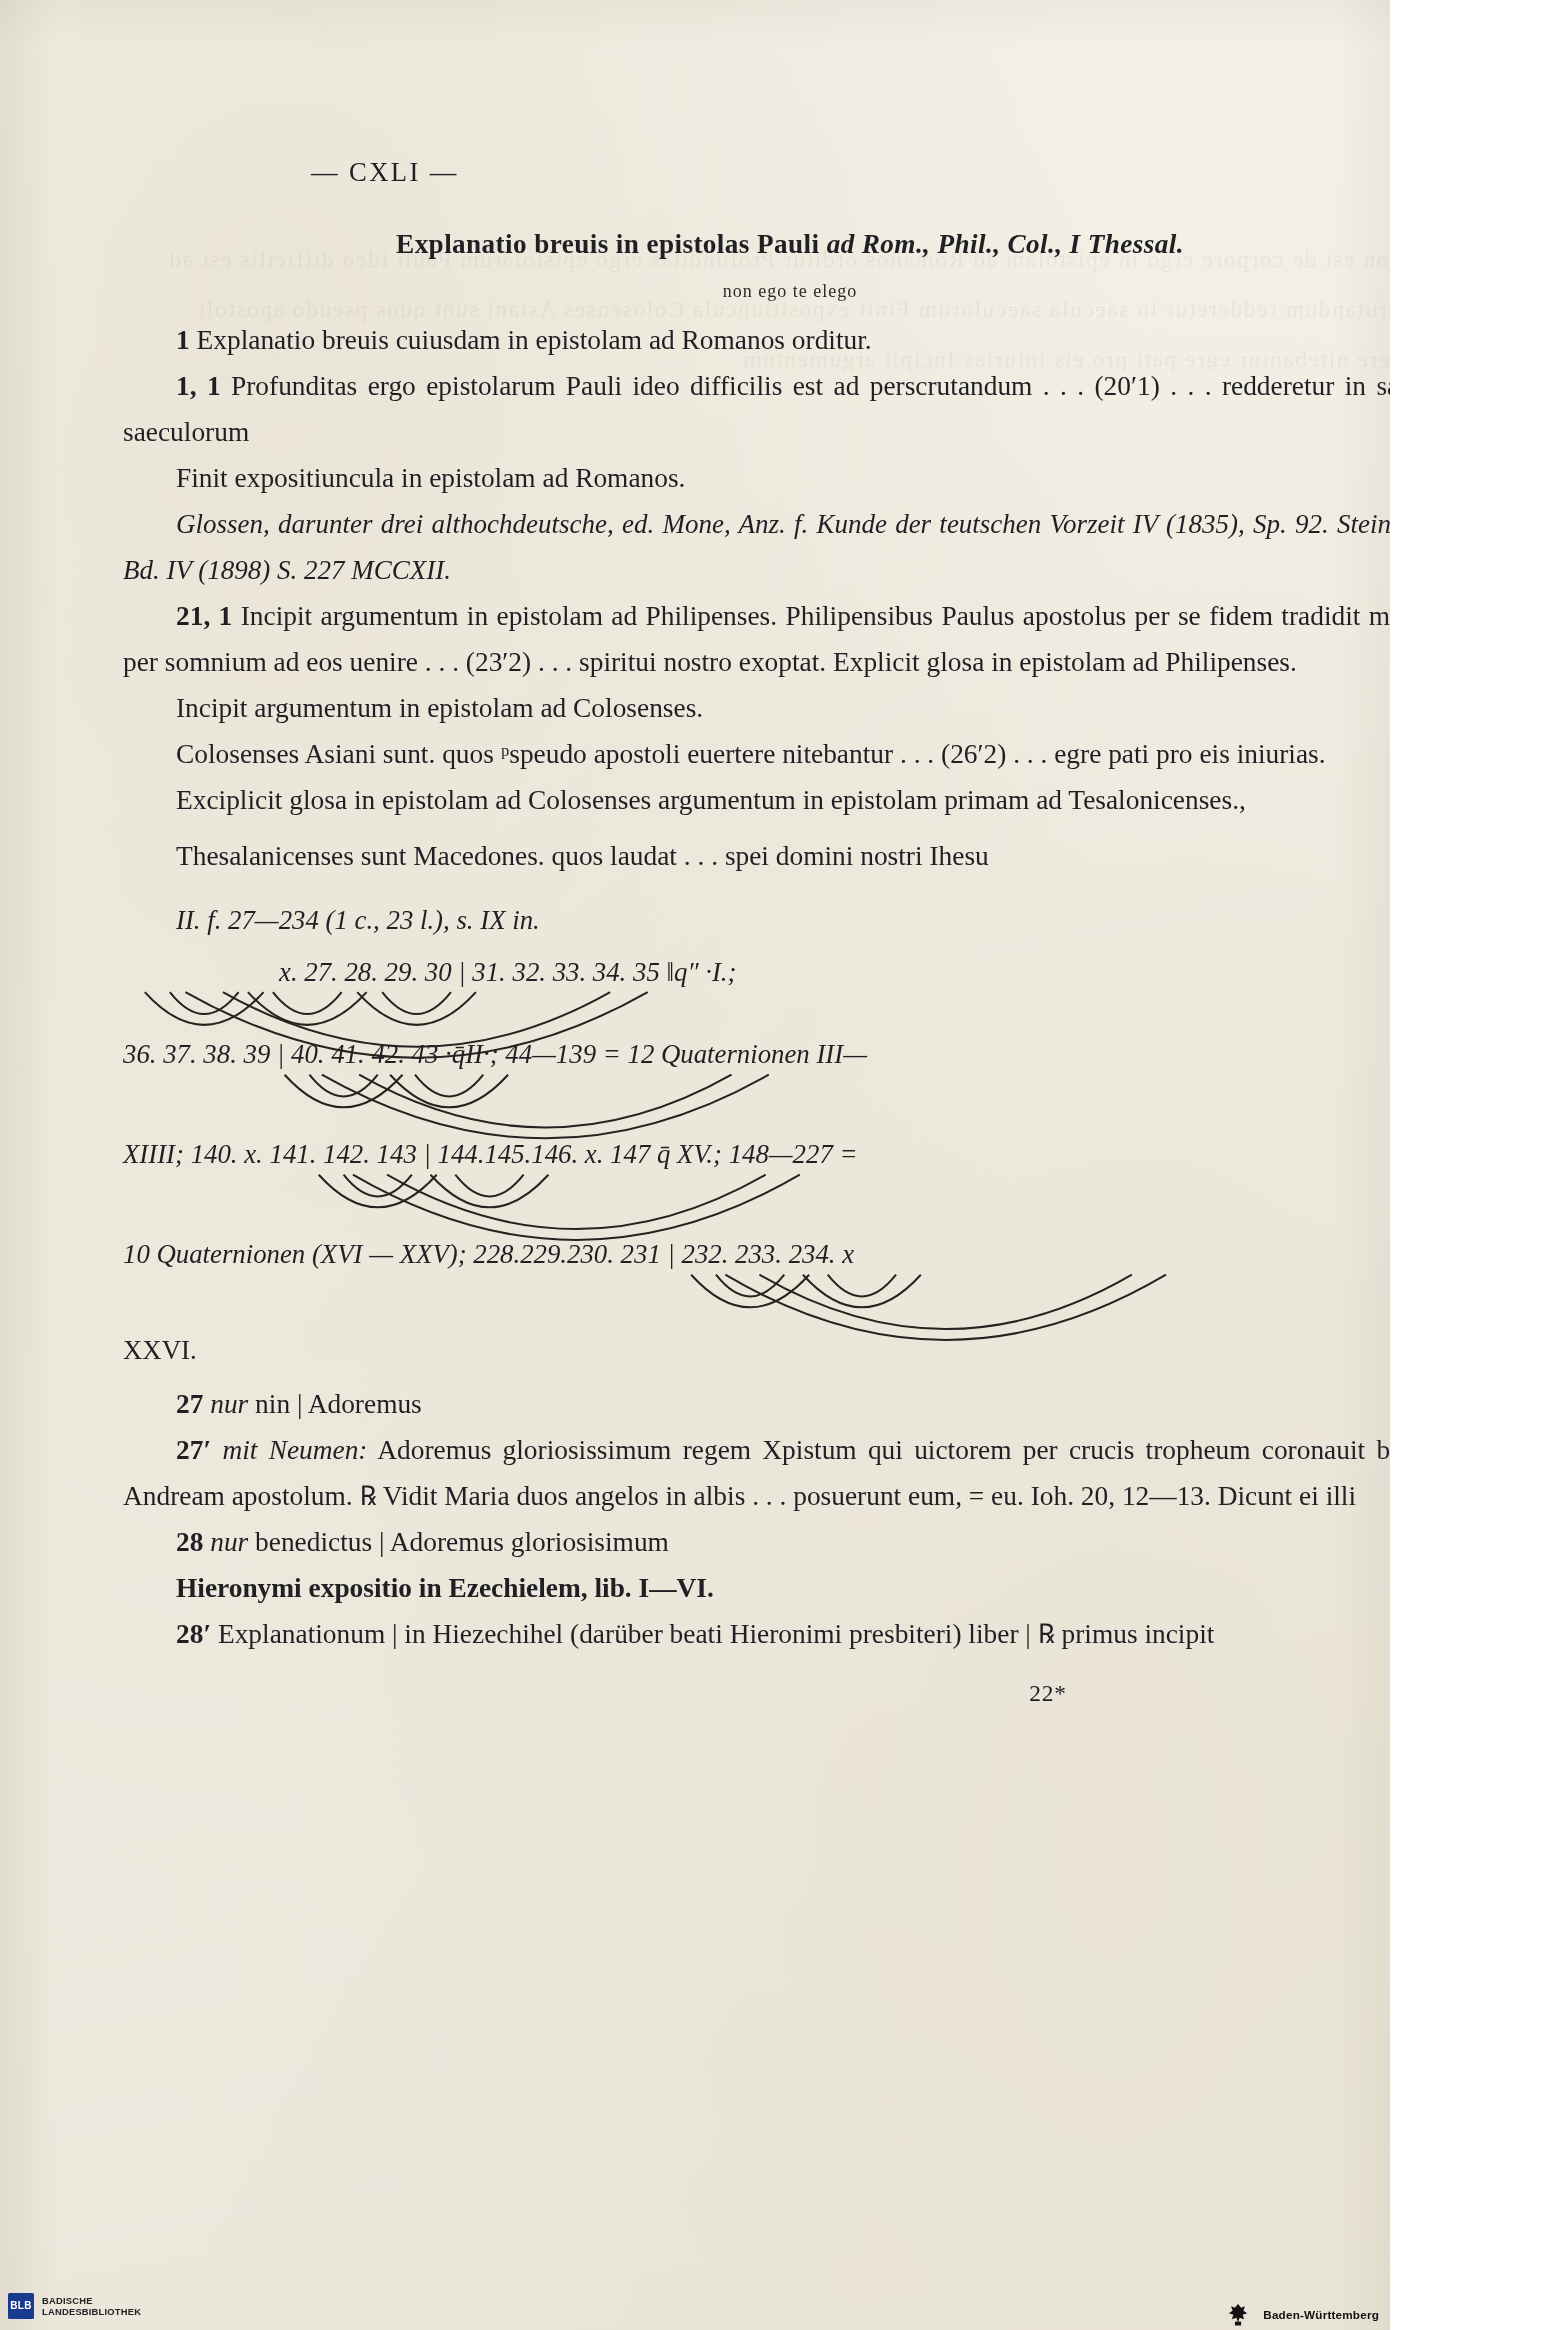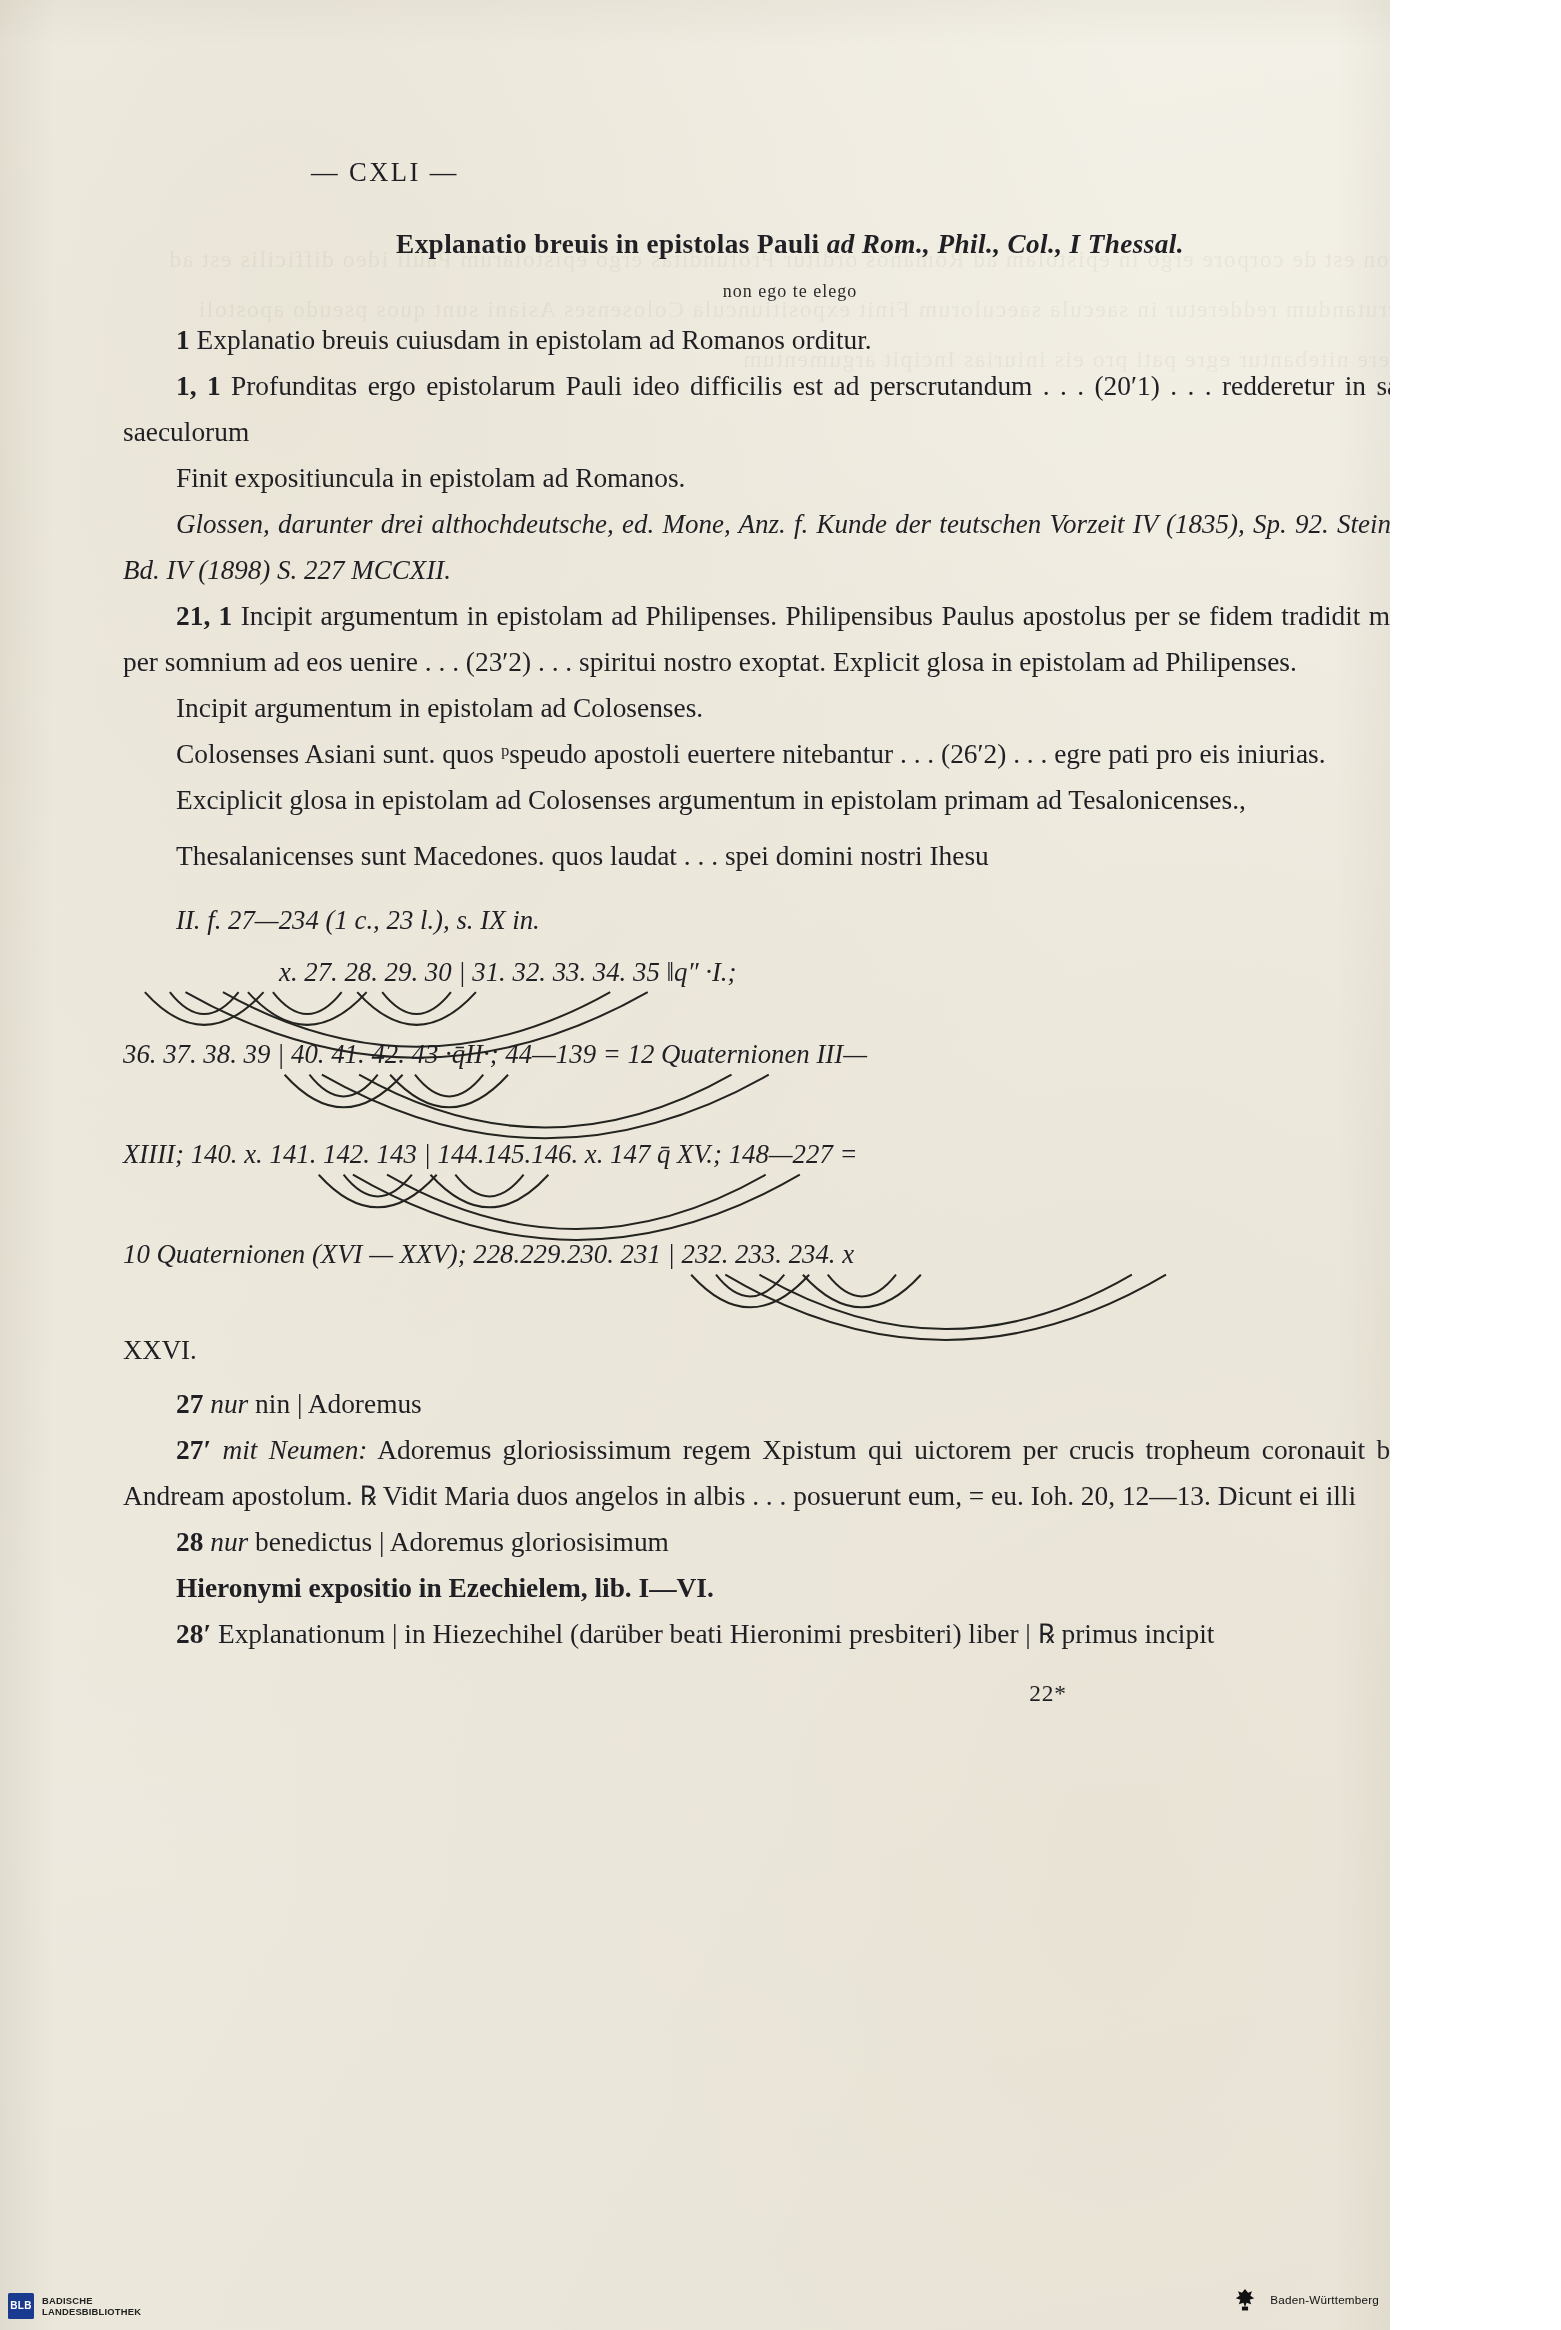--- a/index.html
+++ b/index.html
@@ -182,24 +182,25 @@
     font-family: "Liberation Sans", sans-serif;
     font-size: 9.4px;
     line-height: 11px;
     color: #222;
     font-weight: bold;
     letter-spacing: 0.2px;
   }
   .bw {
     position: absolute;
     right: 11px;
-    bottom: 19px;
+    bottom: 4px;
     display: flex;
     align-items: center;
     gap: 15px;
+    font-weight: bold;
   }
   .bw-text {
     font-family: "Liberation Sans", sans-serif;
     font-size: 11.7px;
     color: #111;
     letter-spacing: 0.2px;
   }
   .bw-mark {
     width: 20px; height: 23.4px;
     position: relative;

